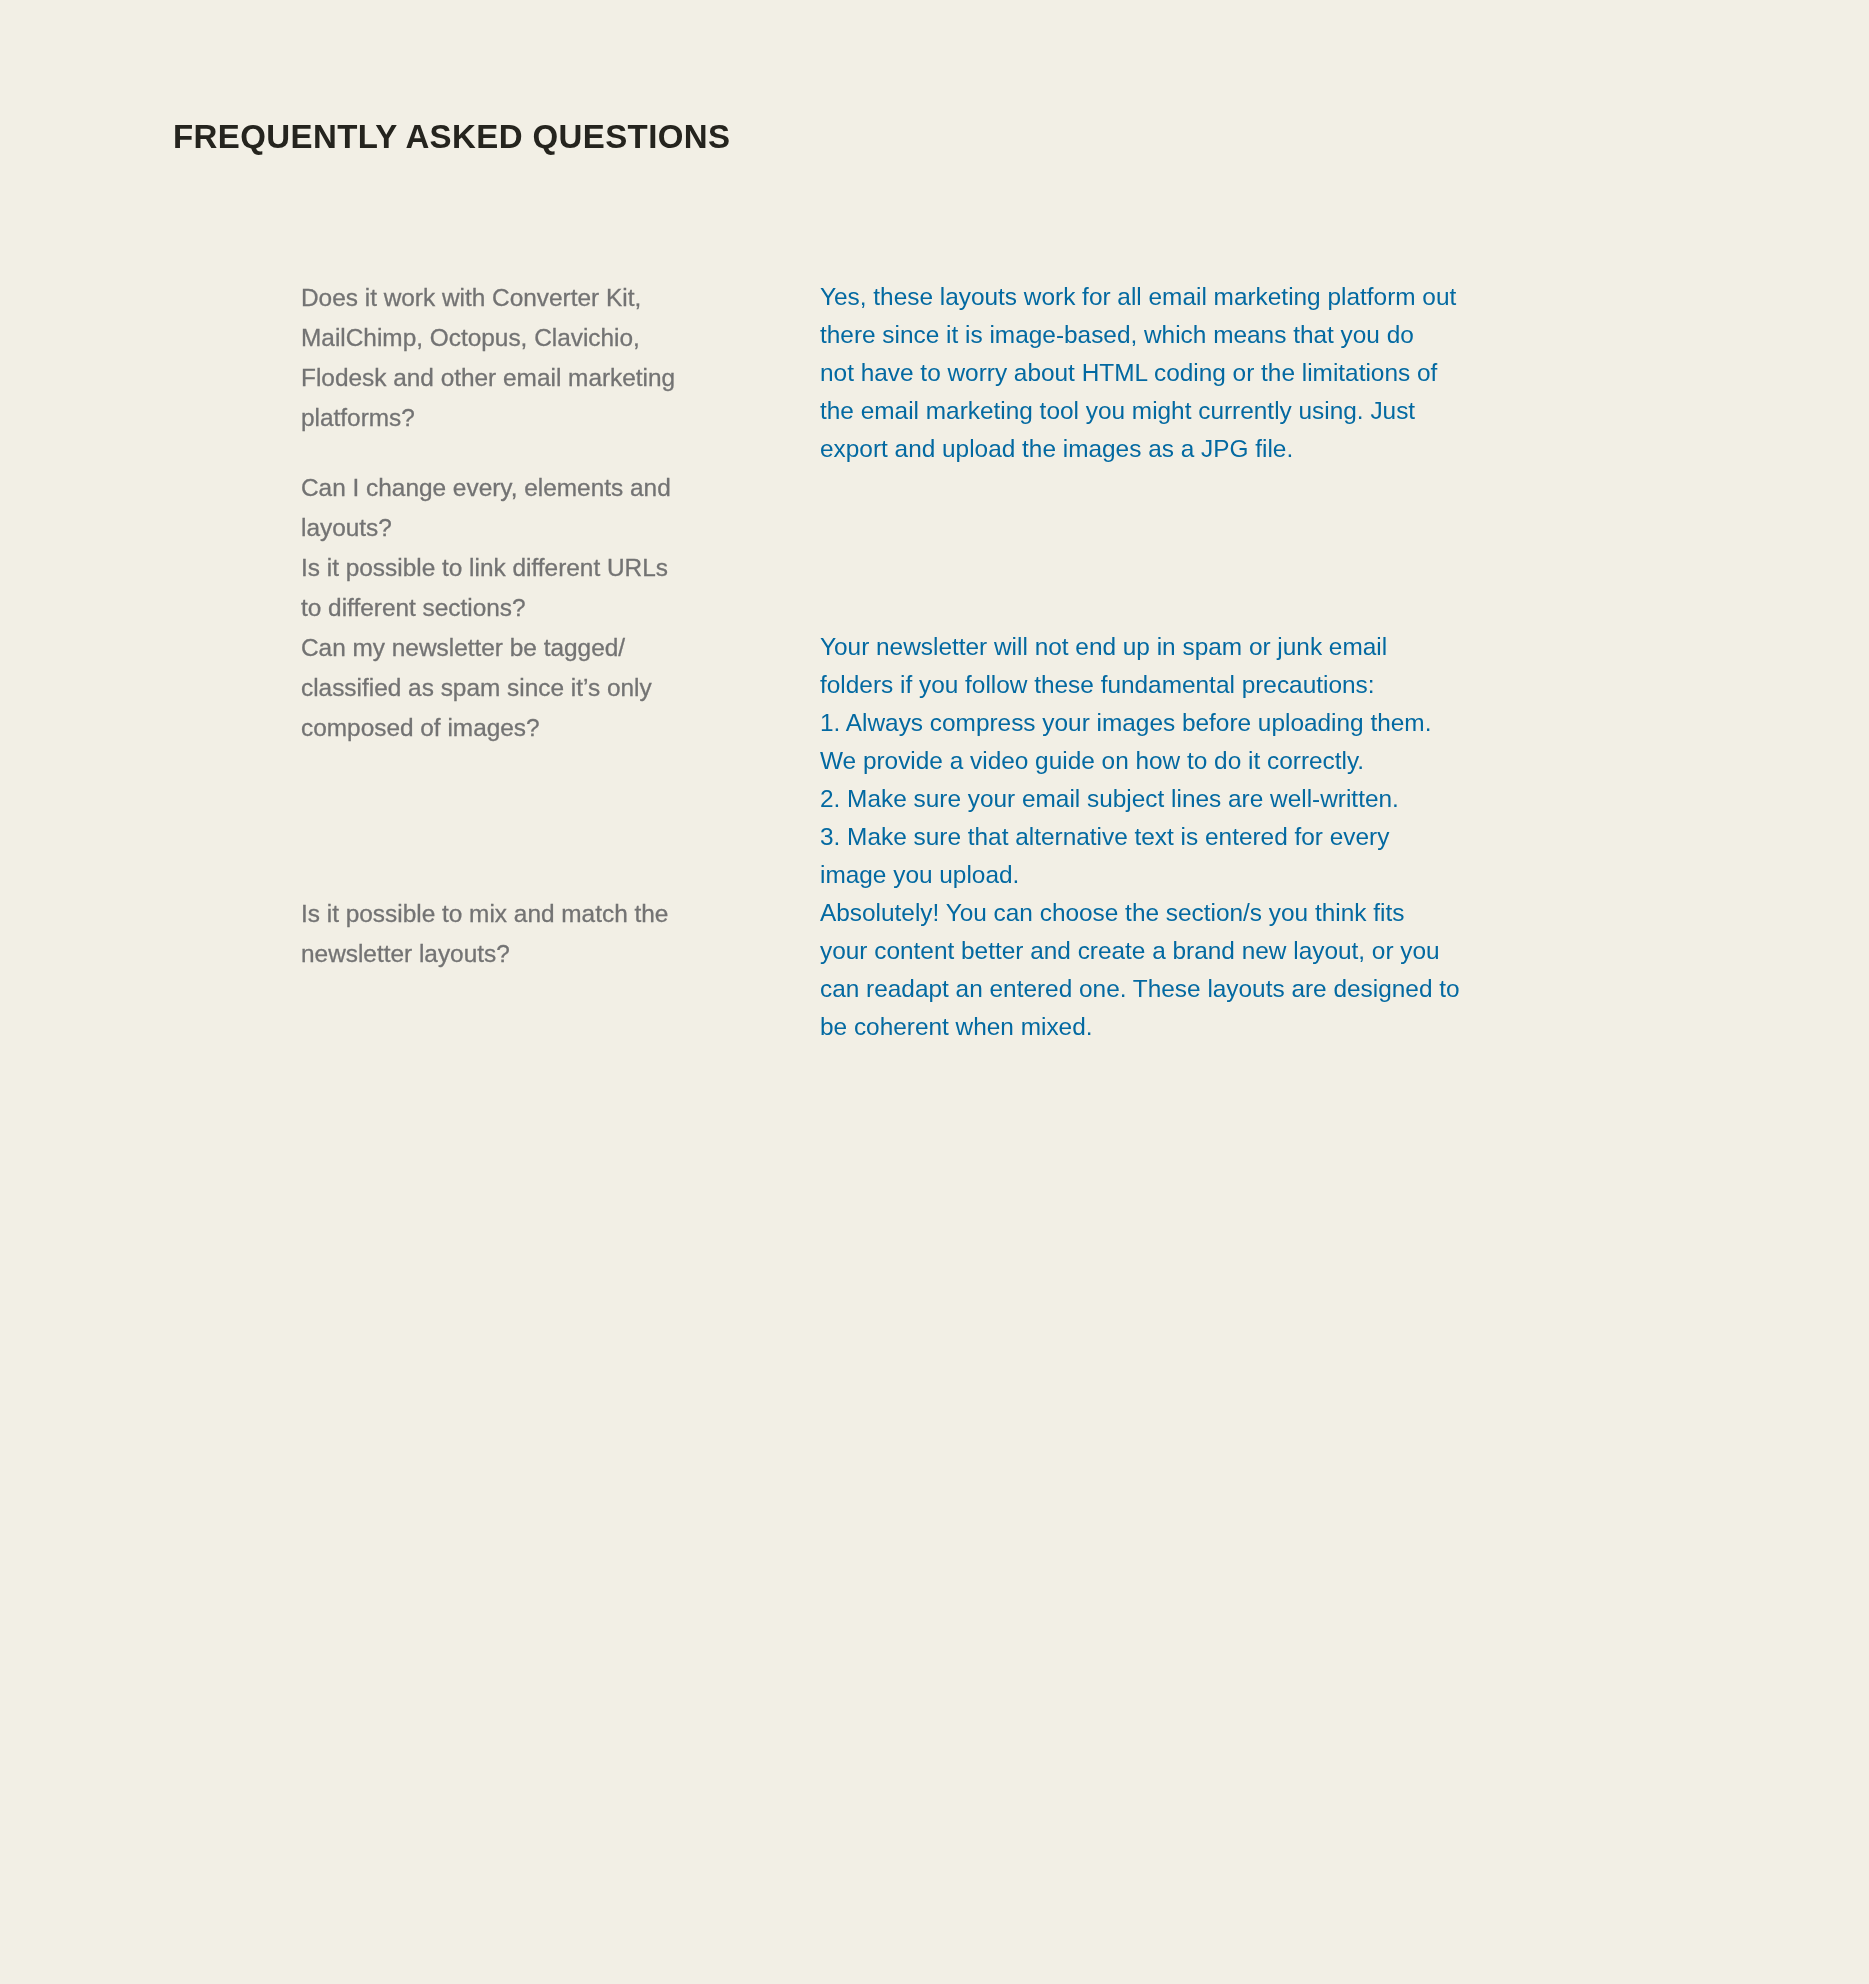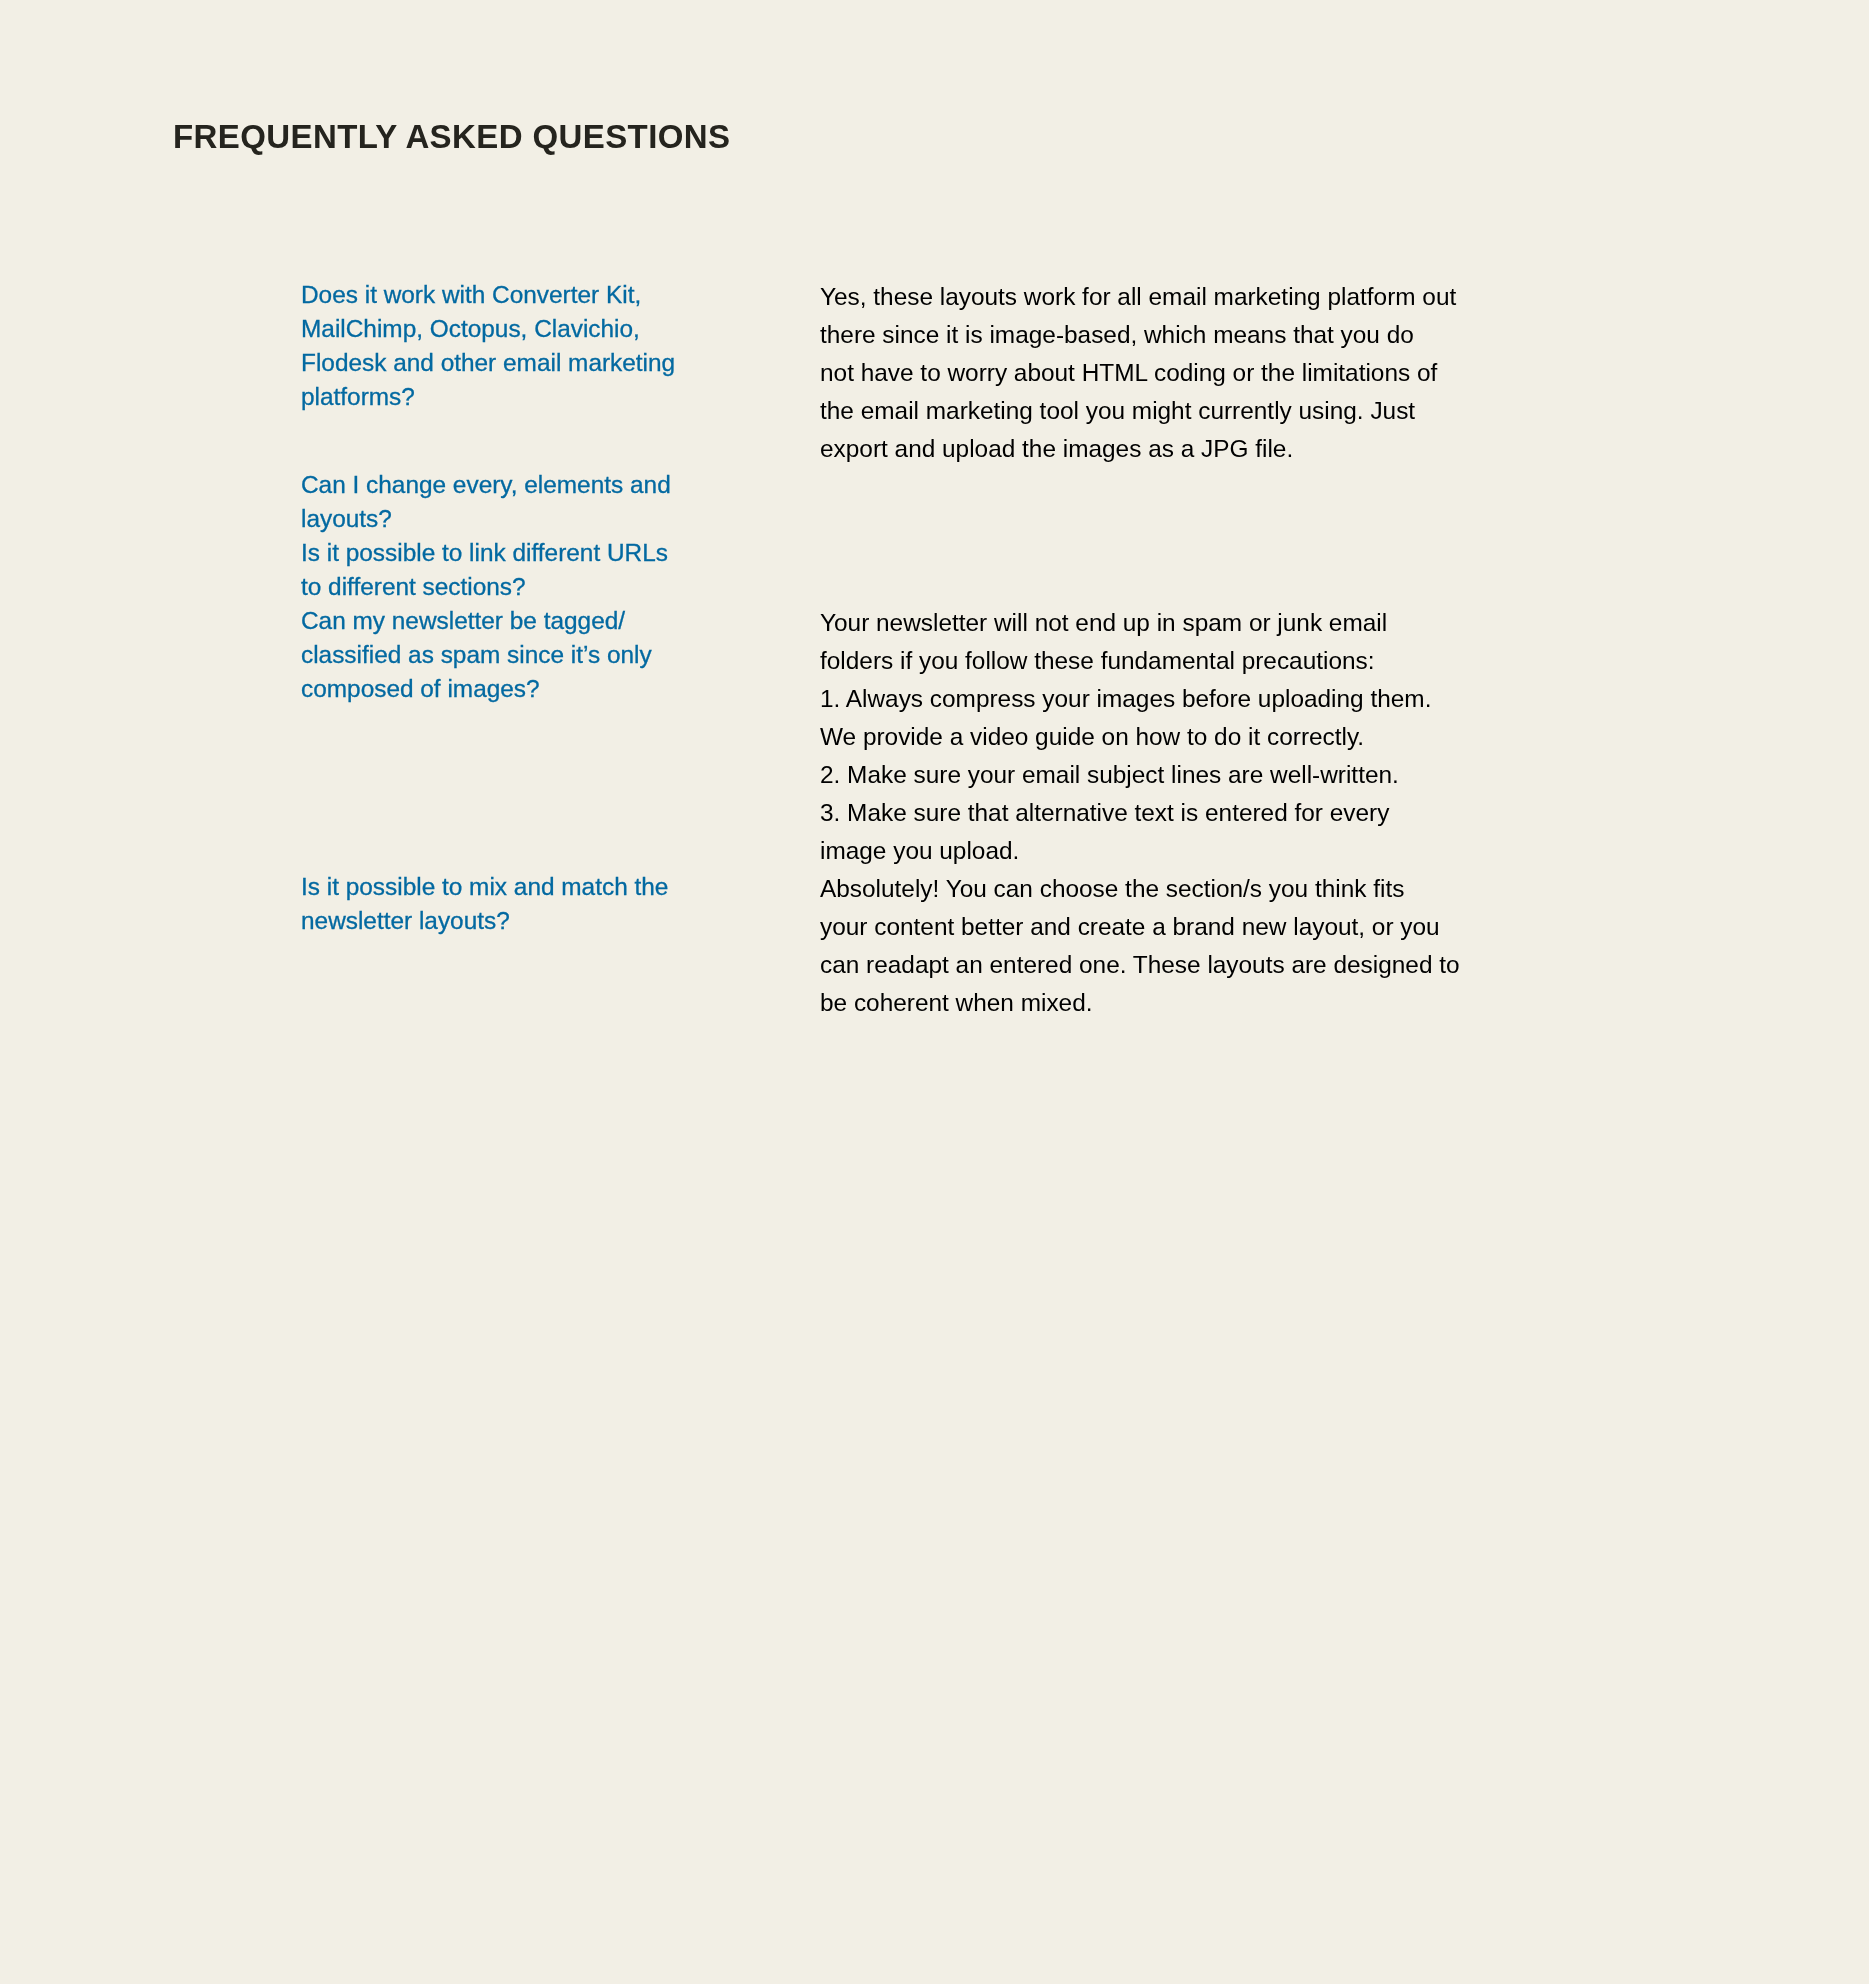--- a/index.html
+++ b/index.html
@@ -39,31 +39,31 @@
     align-items: start;
   }
   .faq-row + .faq-row { margin-top: 0; }
   .row-1 { margin-top: 90px; }
   .row-2 { margin-top: 72px; }
   .row-3 { margin-top: 111px; }
   .row-4 { margin-top: 90px; }
   .row-5 { margin-top: 83px; }
   .faq-question {
     font-size: 24.4px;
-    line-height: 34px;
+    line-height: 40px;
     font-weight: 500;
-    color: #0369a1;
+    color: #737373;
     -webkit-text-stroke: 0.3px currentColor;
     white-space: pre-line;
   }
   .faq-answer {
     font-size: 24.4px;
     line-height: 38px;
     font-weight: 400;
-    color: #000000;
+    color: #0369a1;
     white-space: pre-line;
   }
 </style>
 </head>
 <body>
 
 <div class="page">
 
   <h1 class="page-title">FREQUENTLY ASKED QUESTIONS</h1>
 

